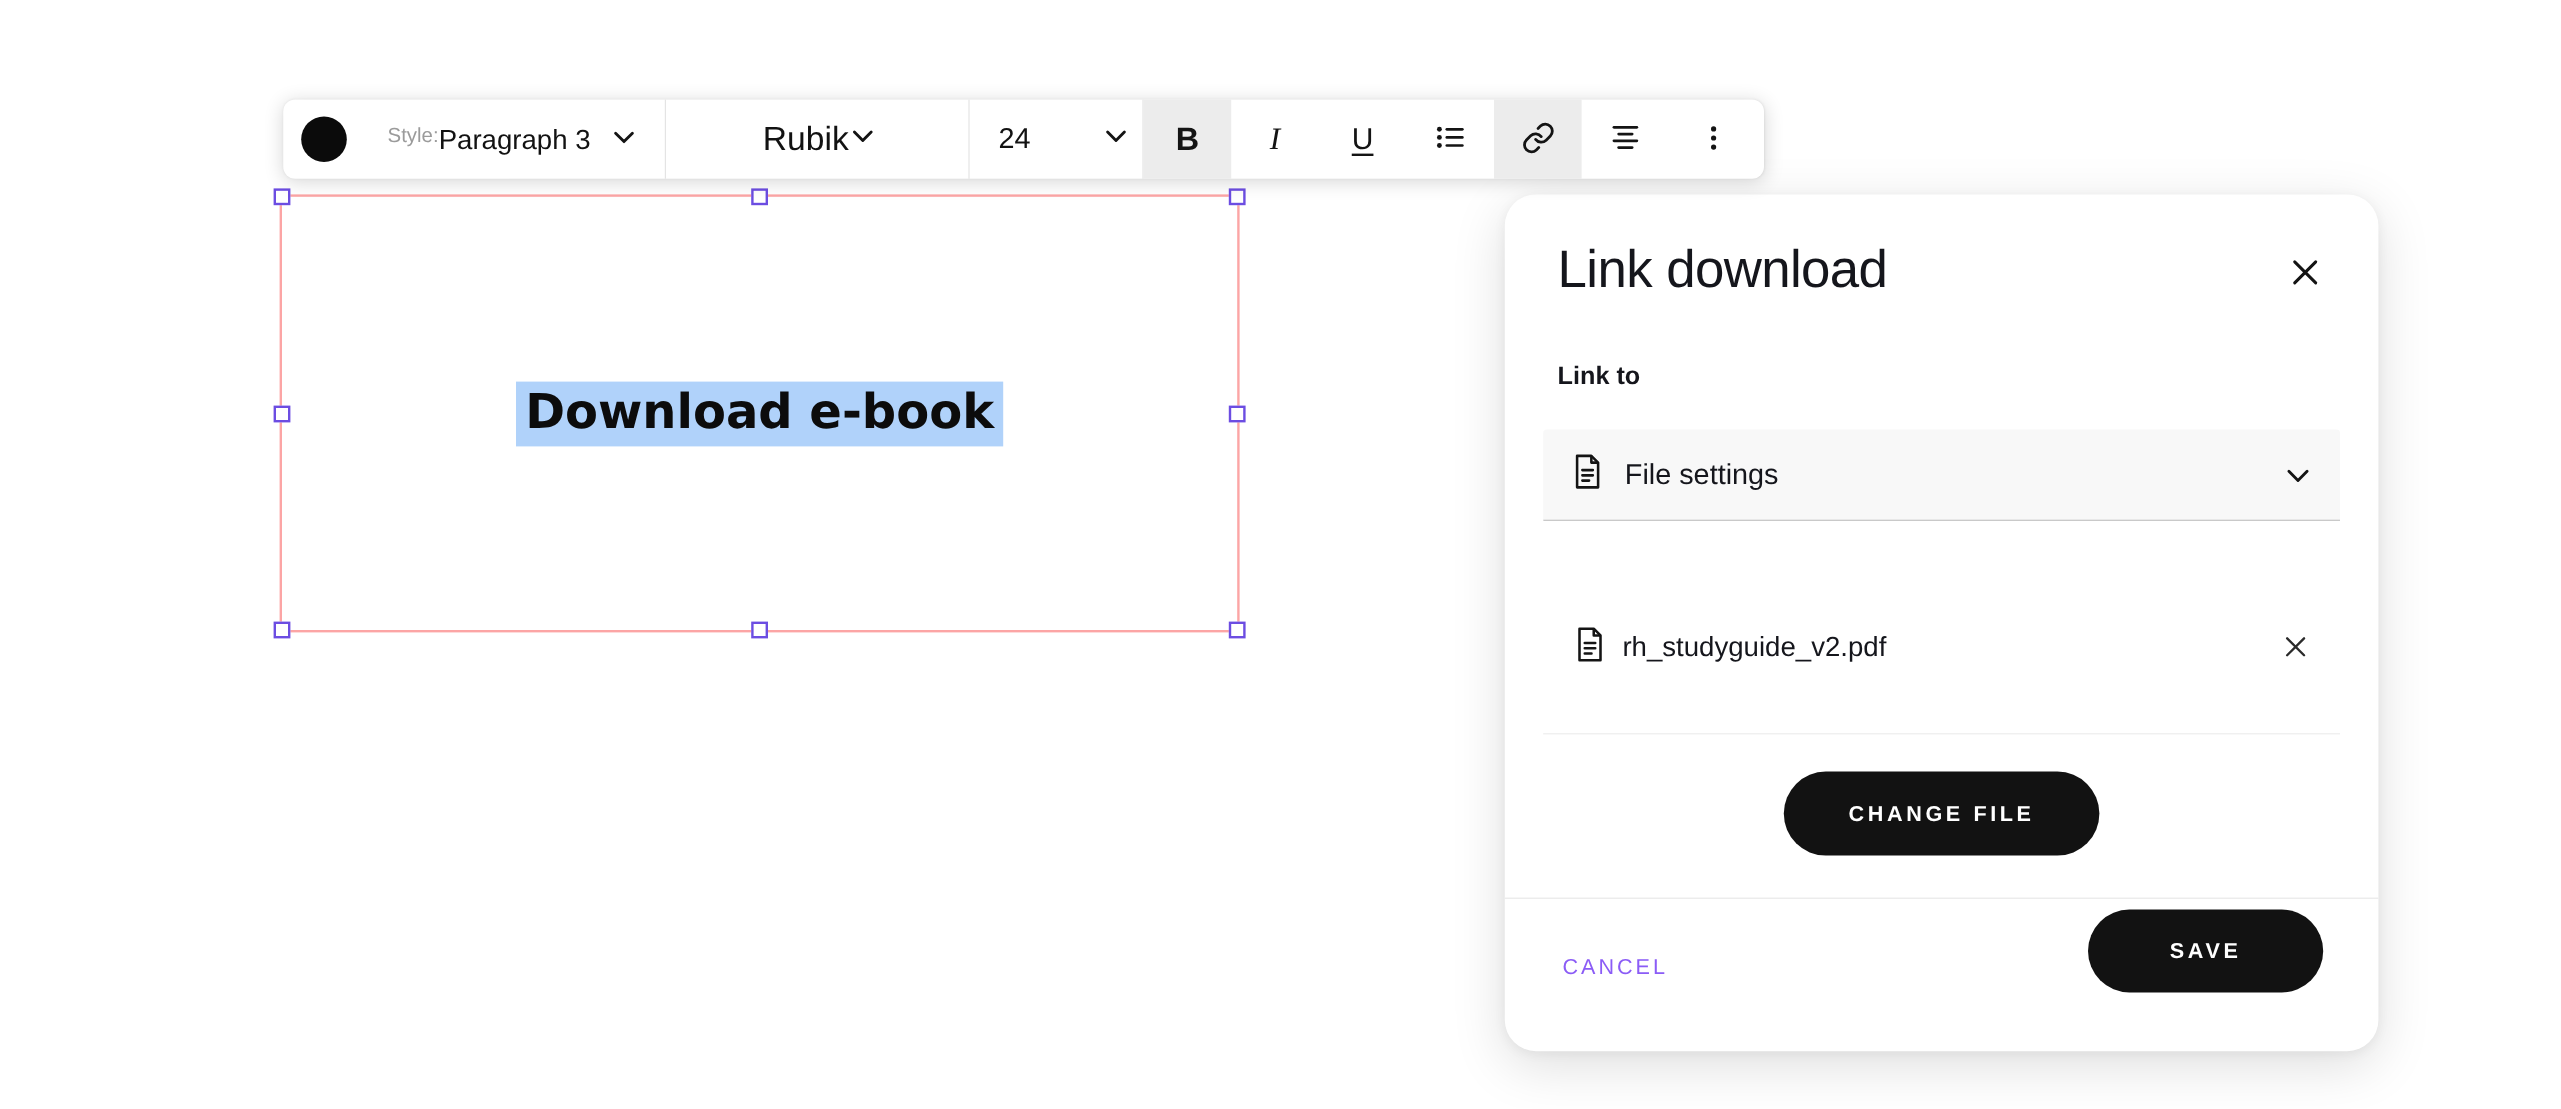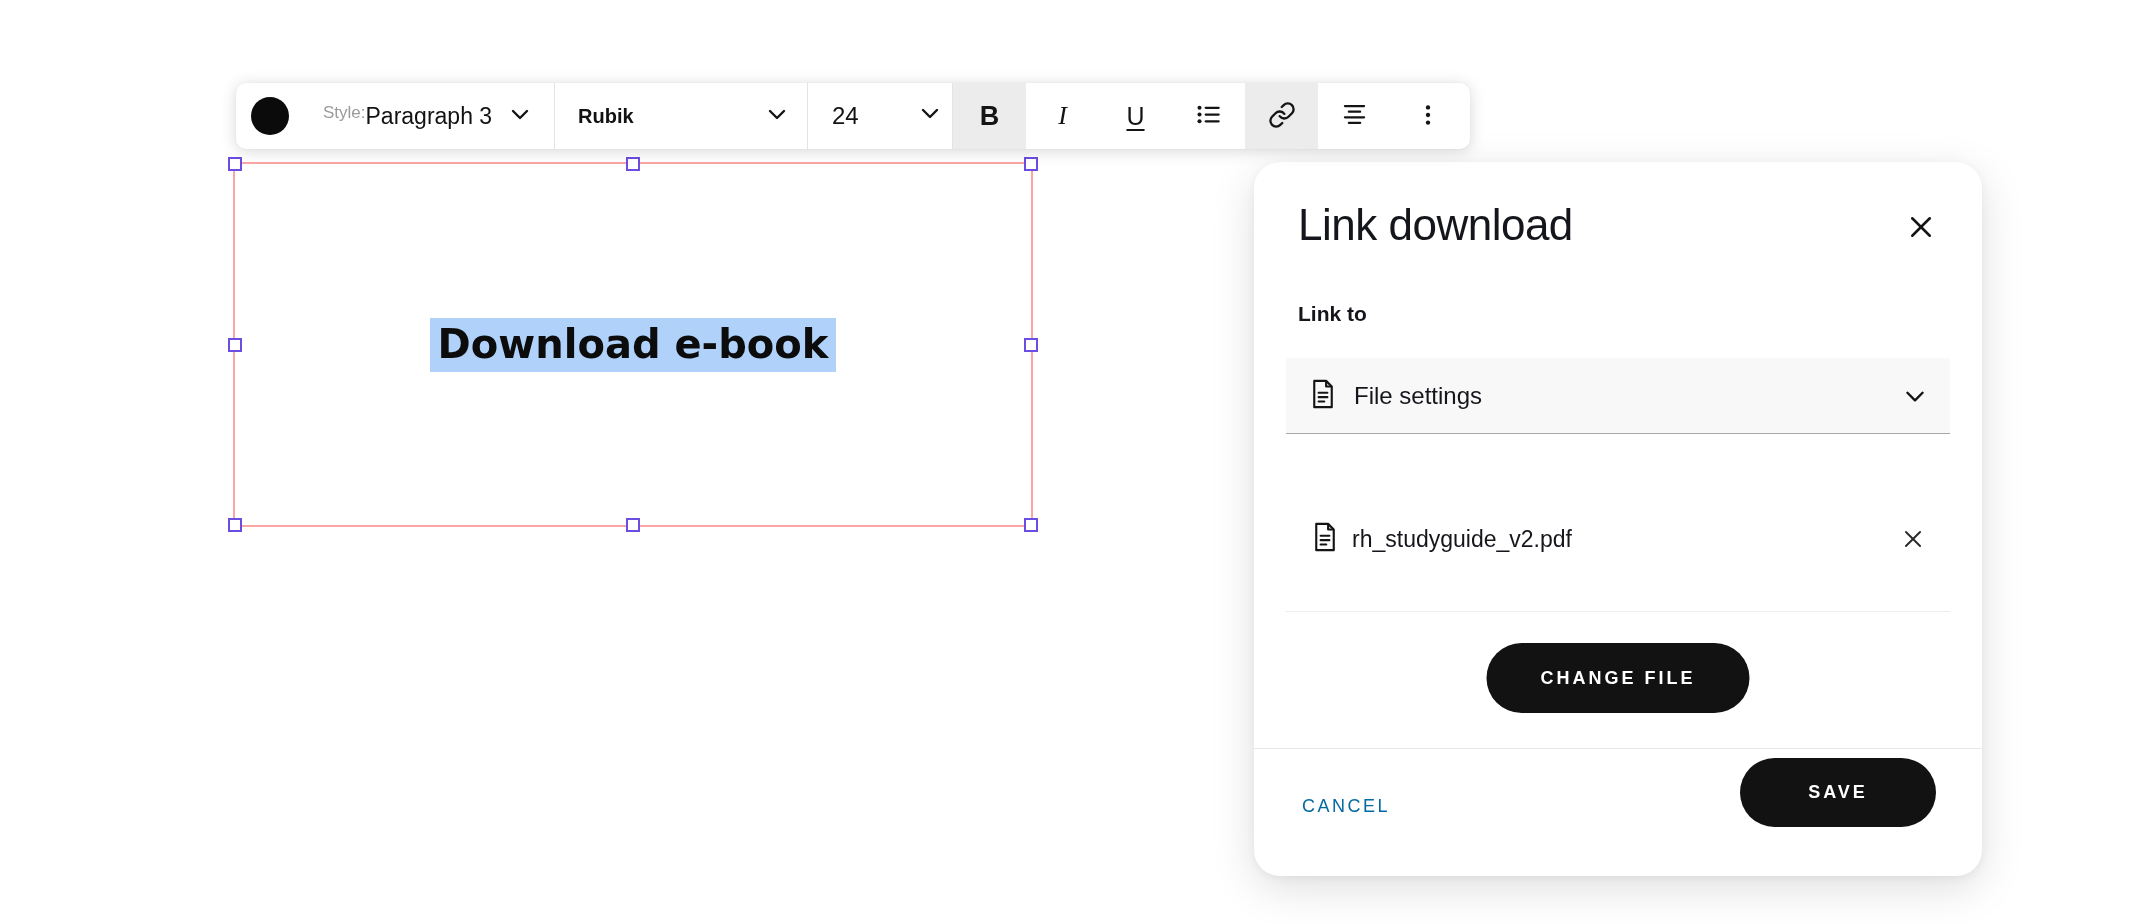--- a/index.html
+++ b/index.html
@@ -12,22 +12,22 @@
              background:#ffffff; border-radius:10px; display:flex; align-items:stretch;
              box-shadow:0 2px 16px rgba(0,0,0,.16), 0 0 2px rgba(0,0,0,.06); z-index:6; }
   .tb-color { width:68px; display:flex; align-items:center; justify-content:center;
               background:none; border:none; cursor:pointer; }
   .color-dot { width:38px; height:38px; border-radius:50%; background:#0b0b0b; }
   .tb-style { width:250px; display:flex; align-items:center; justify-content:space-between;
               padding:0 22px 0 19px; cursor:pointer; }
   .style-stack { display:flex; flex-direction:row; line-height:1.15; }
   .style-label { font-size:17px; color:#9b9b9b; }
   .style-value { font-size:23px; color:#121212; }
-  .tb-font { width:252px; display:flex; align-items:center; justify-content:space-between;
-             padding:0 18px 0 23px; font-size:20px; color:#121212; cursor:pointer;font-weight:bold; }
+  .tb-font { width:252px; display:flex; align-items:center; justify-content:center;
+             padding:0 18px 0 23px; font-size:28px; color:#121212; cursor:pointer; }
   .tb-size { width:144px; display:flex; align-items:center; justify-content:space-between;
              padding:0 10px 0 24px; font-size:24px; color:#121212; cursor:pointer; }
   .tb-sep { width:1px; background:#e4e4e4; }
   .tb-btn { width:73px; display:flex; align-items:center; justify-content:center;
             background:transparent; border:none; cursor:pointer; font-family:inherit; color:#141414; }
   .tb-btn.active { background:#ececec; }
   .glyph-b { font-size:27px; font-weight:700; }
   .glyph-i { font-size:26px; font-style:italic; font-family:"Liberation Serif","DejaVu Serif",serif; }
   .glyph-u { font-size:25px; font-weight:500; text-decoration:underline; text-underline-offset:4px; }
 
@@ -62,21 +62,21 @@
   .file-name { font-size:23px; color:#15161c; }
   .remove-file { margin-left:auto; background:none; border:none; cursor:pointer;
                  display:flex; align-items:center; }
   .file-divider { position:absolute; left:32px; right:32px; top:449px; height:1px; background:#ededed; }
   .change-file { position:absolute; left:50%; transform:translateX(-50%); top:481px; height:70px;
                  padding:0 54px; border-radius:40px; background:#121212; color:#ffffff;
                  font-size:18px; letter-spacing:3px; font-weight:600; border:none; cursor:pointer;
                  font-family:inherit; }
   .panel-divider { position:absolute; left:0; right:0; top:586px; height:1px; background:#e8e8e8; }
   .cancel-btn { position:absolute; left:48px; top:634px; font-size:18px; letter-spacing:2.5px;
-                font-weight:500; color:#0369a1; background:none; border:none; cursor:pointer;
+                font-weight:500; color:#8b5cf6; background:none; border:none; cursor:pointer;
                 font-family:inherit; }
   .save-btn { position:absolute; right:46px; top:596px; width:196px; height:69px; border-radius:40px;
               background:#121212; color:#ffffff; font-size:18px; letter-spacing:3px; font-weight:600;
               border:none; cursor:pointer; font-family:inherit; }
 </style>
 </head>
 <body>
 
 <div class="stage">
 

